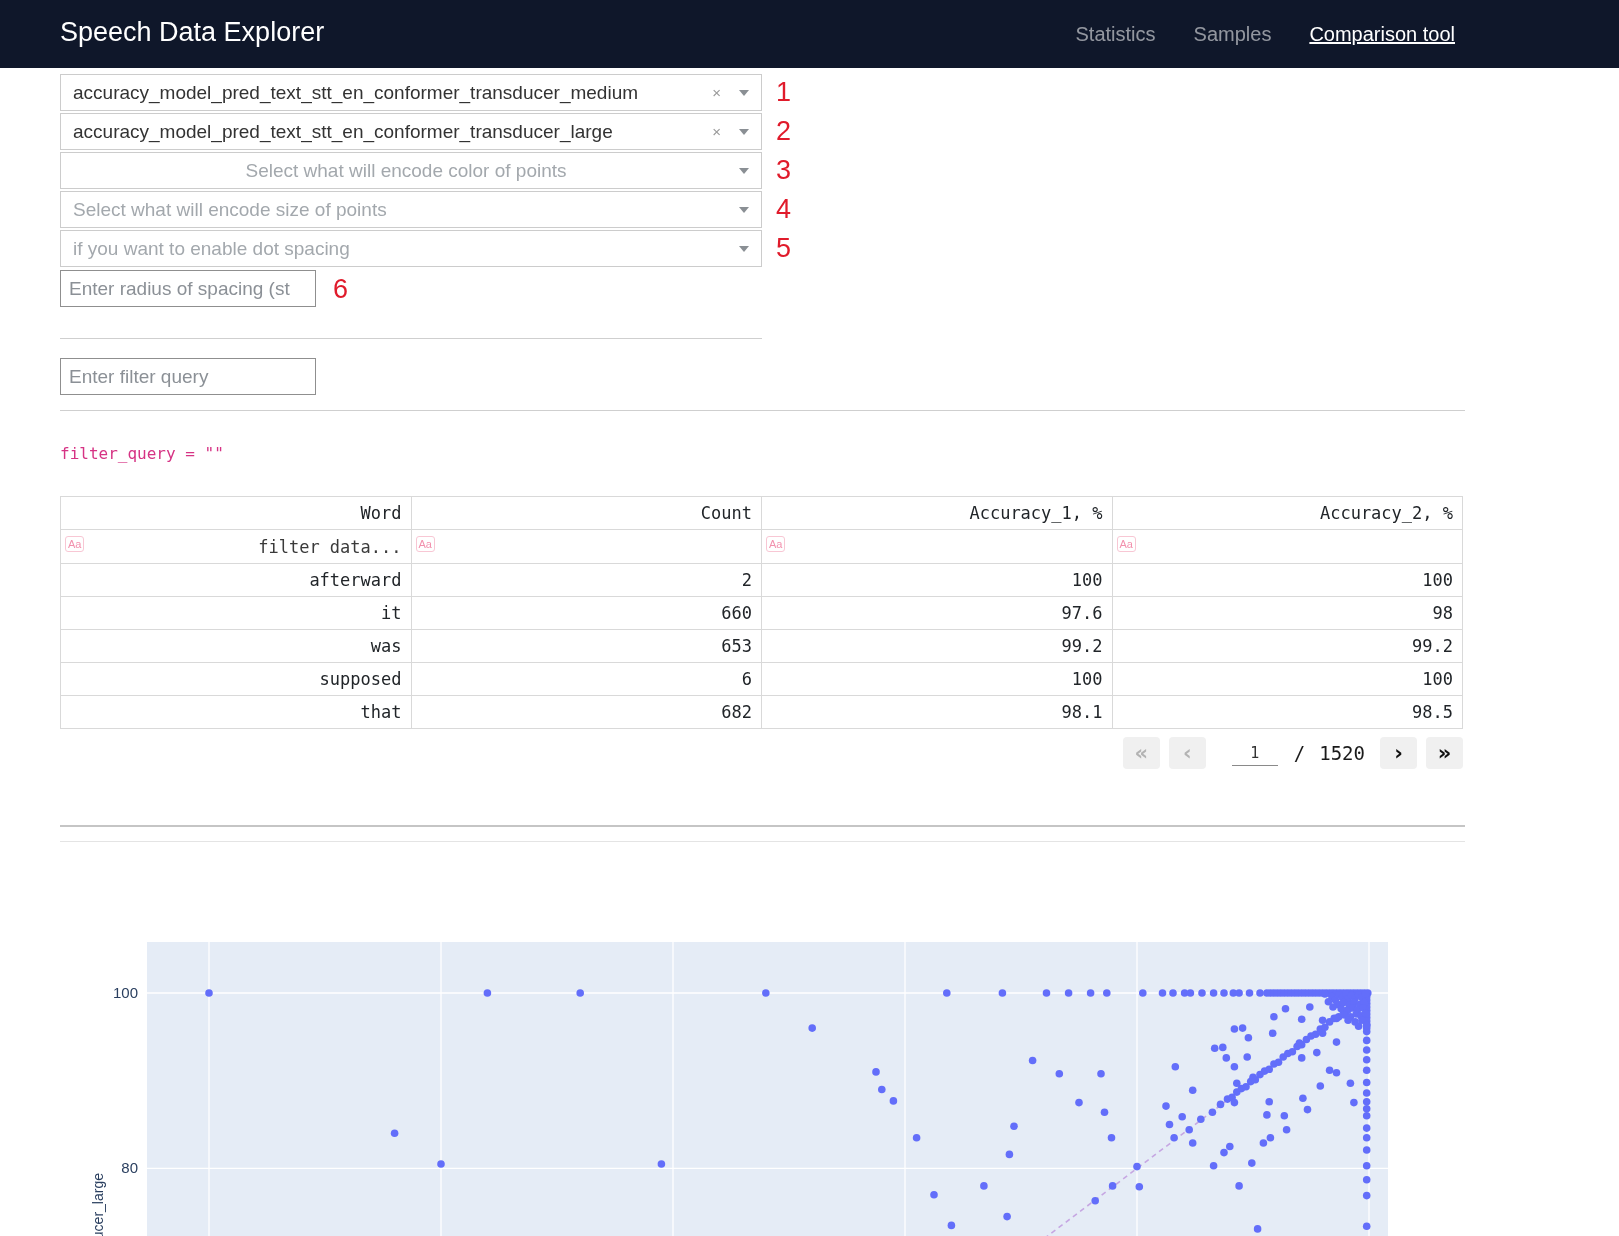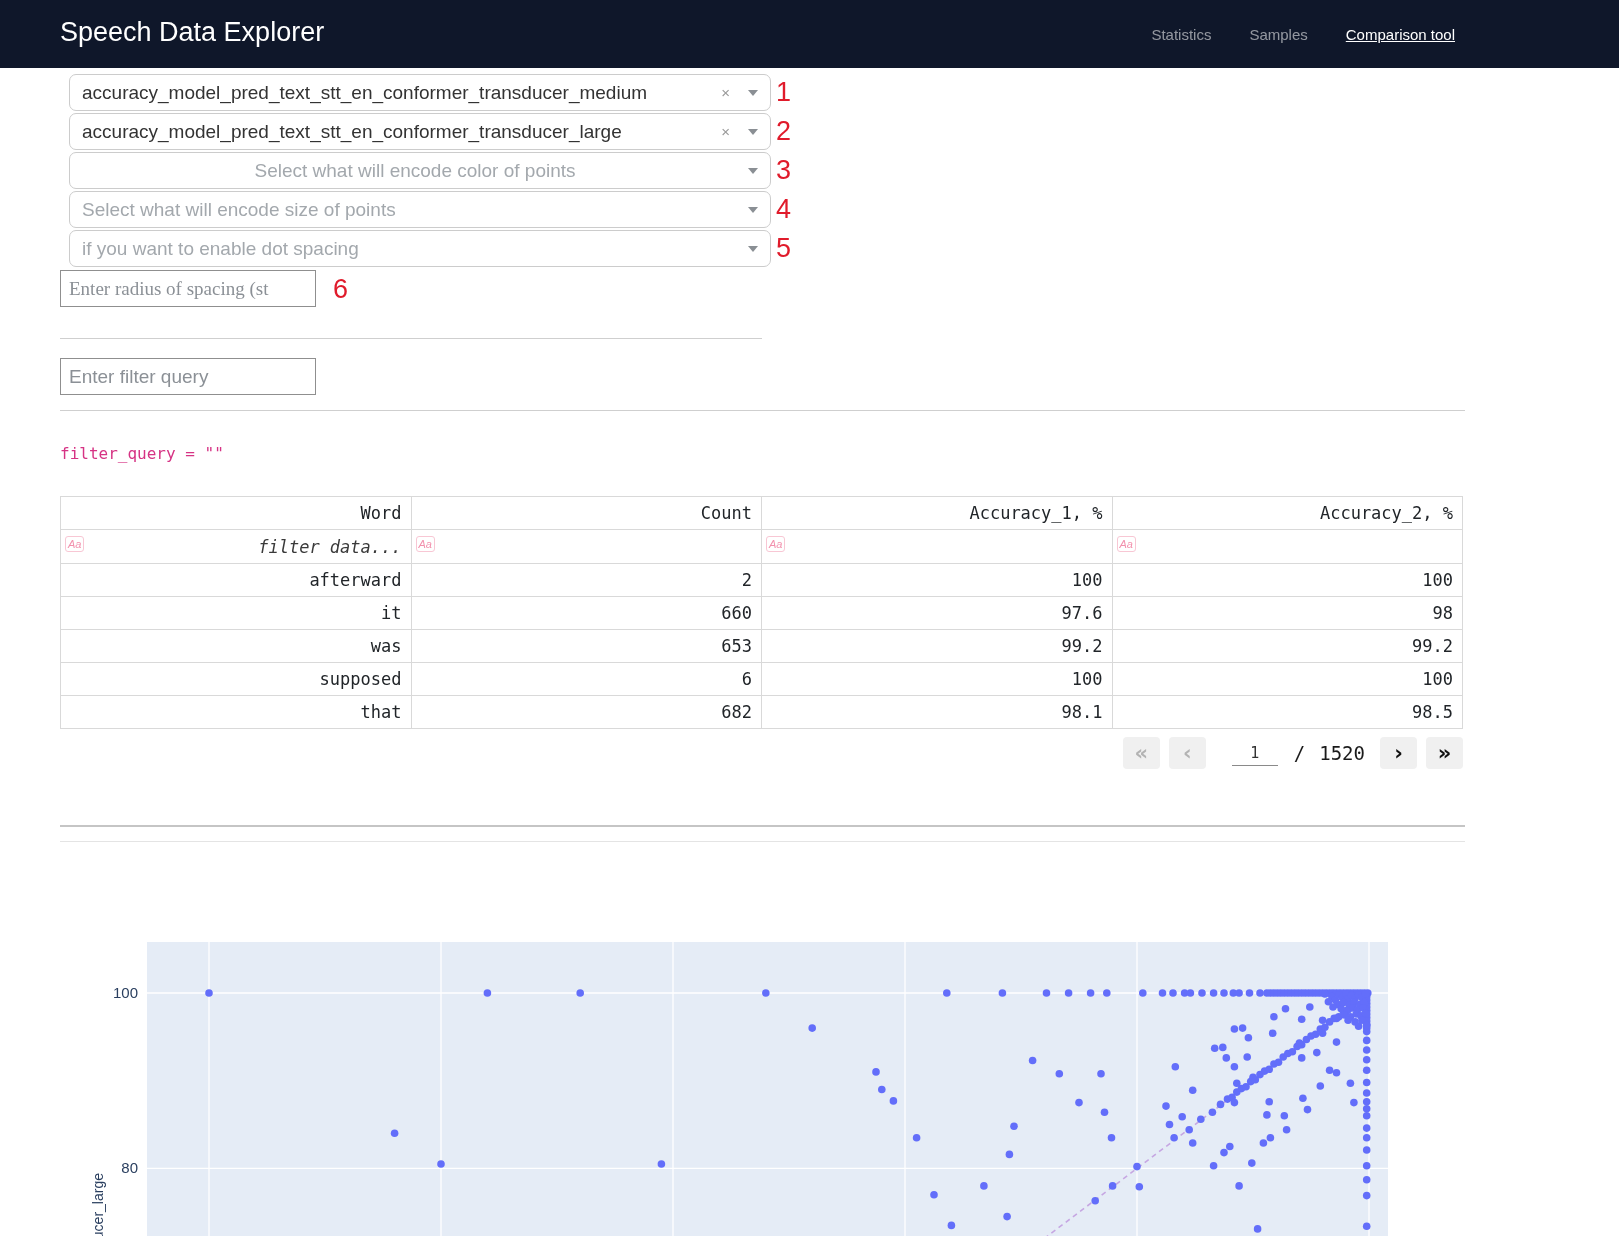--- a/index.html
+++ b/index.html
@@ -3,26 +3,26 @@
 <meta charset="utf-8">
 <style>
   * { margin:0; padding:0; box-sizing:border-box; }
   html,body { width:1619px; height:1236px; background:#ffffff; overflow:hidden;
               font-family:"Liberation Sans", sans-serif; }
 
   
   #topbar { position:absolute; left:0; top:0; width:1619px; height:68px; }
   #brand  { position:absolute; left:60px; top:17px; color:#ffffff; font-size:27px; font-weight:400; }
   #nav    { position:absolute; right:164px; top:0; height:68px; display:flex; align-items:center; gap:38px; }
-  .navlink { font-size:15px; color:rgba(255,255,255,0.55); cursor:pointer; white-space:nowrap; }
+  .navlink { font-size:20px; color:rgba(255,255,255,0.55); cursor:pointer; white-space:nowrap; }
   .navlink.active { color:#ffffff;text-decoration:underline; }
 
   
-  .ctl-select { position:absolute; left:69px; width:702px; height:37px; border:1px solid #cccccc;
-                border-radius:7px; background:#fff; display:flex; align-items:center; padding:0 12px; }
+  .ctl-select { position:absolute; left:60px; width:702px; height:37px; border:1px solid #cccccc;
+                border-radius:0; background:#fff; display:flex; align-items:center; padding:0 12px; }
   .ctl-select .val   { font-size:19px; color:#333333; flex:1 1 auto; white-space:nowrap; overflow:hidden; }
   .ctl-select .val.placeholder { color:#a3a8ad; }
   .clear-x  { font-size:15px; color:#999999; margin-right:18px; cursor:pointer; line-height:1; }
   .caret    { width:0; height:0; border-left:5px solid transparent; border-right:5px solid transparent;
               border-top:6px solid #8a8f94; cursor:pointer; }
   .red-num  { position:absolute; font-size:27px; line-height:1; }
 
   .txt-input { position:absolute; left:60px; width:256px; height:37px; border:1px solid #8f8f8f;
                background:#fff; font-size:19px; padding:0 8px; color:#333;
                font-family:"Liberation Sans", sans-serif; }
@@ -33,21 +33,21 @@
   
   #code-line { position:absolute; left:60px; top:444px; font-family:"DejaVu Sans Mono", monospace;
                font-size:16px; color:#d63384; }
 
   
   #word-table { position:absolute; left:60px; top:496px; width:1403px; border-collapse:collapse;
                 font-family:"DejaVu Sans Mono", monospace; font-size:17px; color:#212529;
                 table-layout:fixed; }
   #word-table td, #word-table th { border:1px solid #d9d9d9; text-align:right; padding:4px 9px;
                 height:33px; font-weight:400; white-space:nowrap; overflow:hidden; }
-  #word-table .filter-cell { position:relative; height:34px;font-style:italic; }
+  #word-table .filter-cell { position:relative; height:34px; }
   .aa-badge { position:absolute; left:4px; top:6px; font-family:"Liberation Sans", sans-serif;
               font-size:11px; color:#f291ad; border:1px solid #f8c7d4; border-radius:3px;
               padding:1px 2px; line-height:1.1; background:#fff; }
   .filter-text { color:#3a3a3a; }
 
   
   #pager { position:absolute; right:156px; top:736px; height:34px; display:flex; align-items:center;
            font-family:"DejaVu Sans Mono", monospace; font-size:19px; color:#1a1a1a; }
   .pg-btn { width:37px; height:32px; background:#f0f0f0; border-radius:4px; border:none;
             display:flex; align-items:center; justify-content:center; font-size:21px; font-weight:bold;
@@ -100,21 +100,21 @@
       <span class="caret"></span>
     </div>
     <div class="red-num" style="left: 776px; top: 196px; color: rgb(224, 27, 43);">4</div>
     <div class="ctl-select" style="top: 230px;">
       <span class="val placeholder">if you want to enable dot spacing</span>
       <span class="caret"></span>
     </div>
     <div class="red-num" style="left: 776px; top: 235px; color: rgb(224, 27, 43);">5</div>
   </div>
 
-<input class="txt-input" id="radius-input" style="top: 270px; font-family: Liberation Serif, serif;" type="text" placeholder="Enter radius of spacing (st">
+<input class="txt-input" id="radius-input" style="top: 270px;" type="text" placeholder="Enter radius of spacing (st">
 <div class="red-num" id="num6" style="left: 333px; top: 276px; color: rgb(224, 27, 43);">6</div>
 
 <div class="hr" style="top:338px; width:702px;"></div>
 
 <input class="txt-input" id="filter-input" style="top: 358px;" type="text" placeholder="Enter filter query">
 
 <div class="hr" style="top:410px; width:1405px;"></div>
 
 <div id="code-line">filter_query = ""</div>
 

